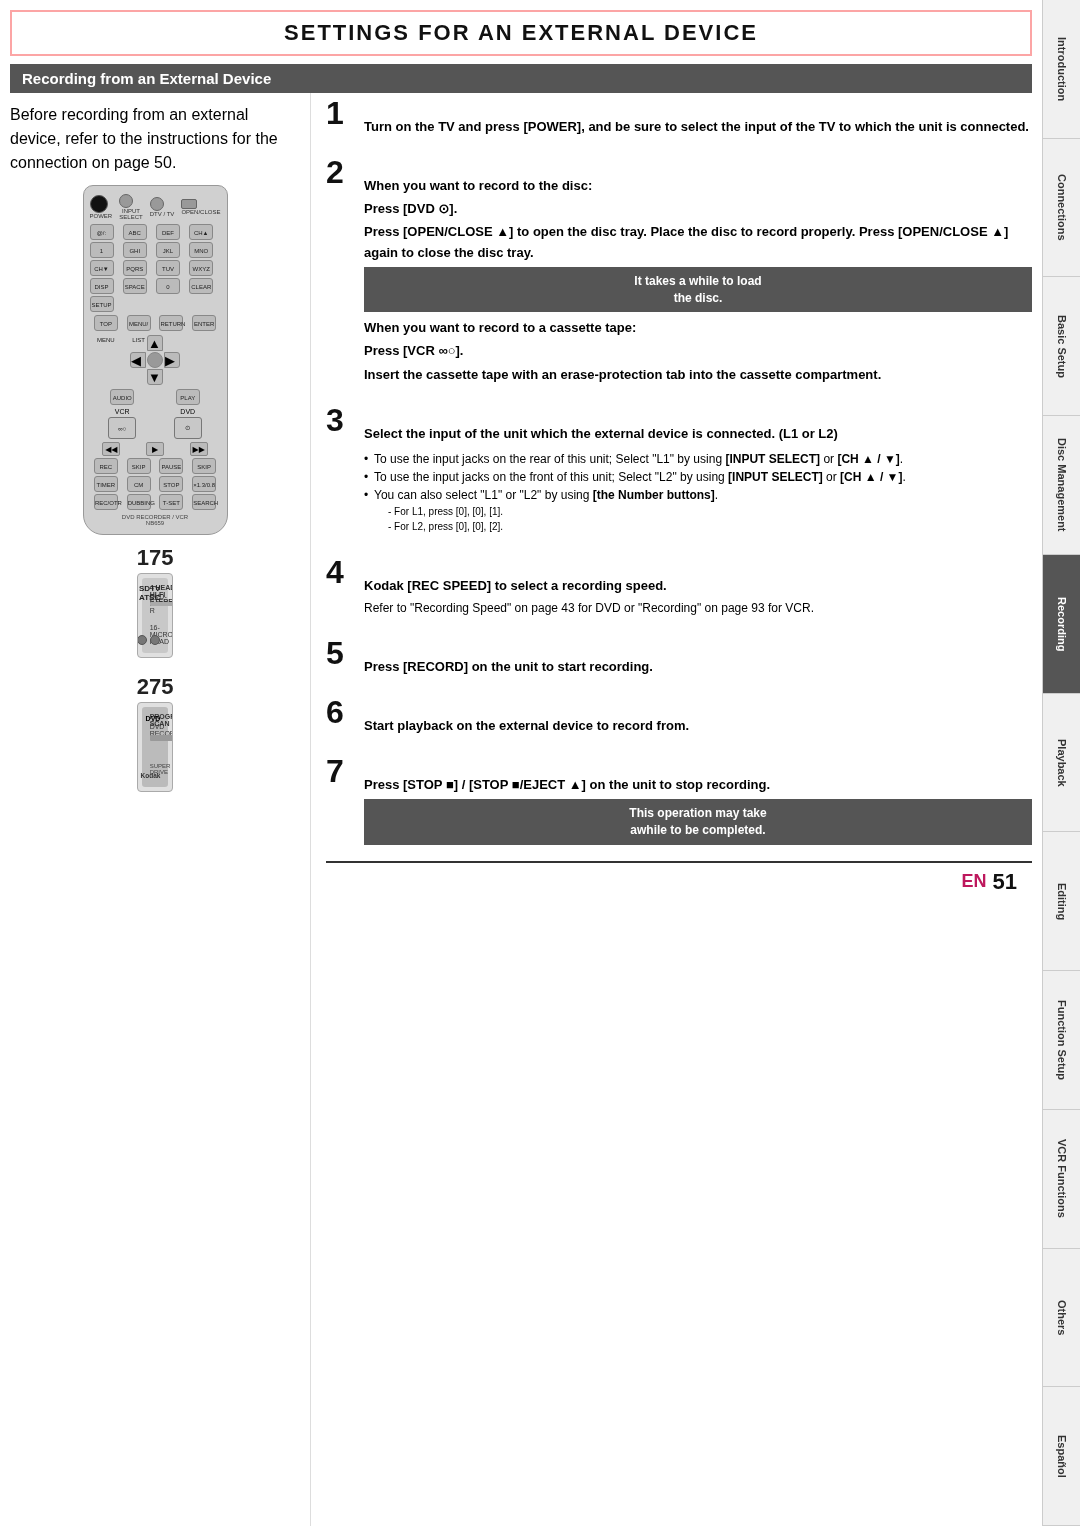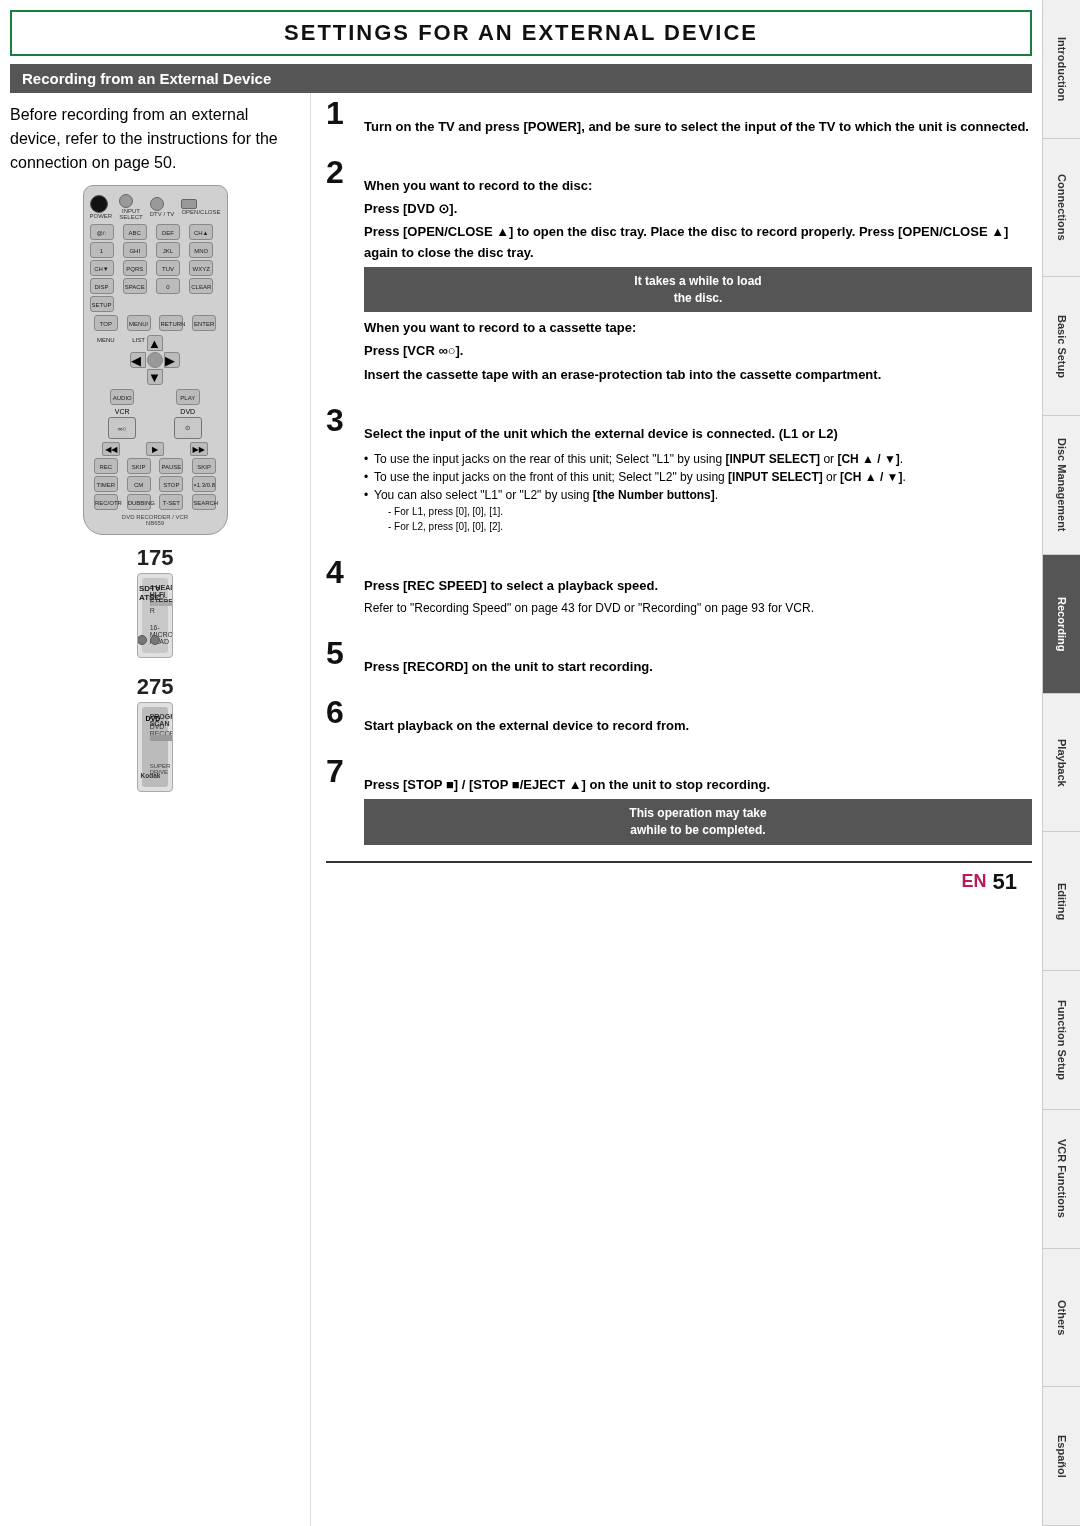--- a/index.html
+++ b/index.html
@@ -51,21 +51,21 @@
       top: 0;
       right: 38px;
       height: 100%;
       display: flex;
       flex-direction: column;
     }
 
     
     .page-title-bar {
       background: #fff;
-      border: 2px solid #15803d;
+      border: 2px solid #fca5a5;
       margin: 10px 10px 0 10px;
       padding: 8px 20px;
       text-align: center;
     }
     .page-title-bar h1 {
       font-size: 22px;
       font-weight: bold;
       letter-spacing: 2px;
       color: #111;
       text-transform: uppercase;
@@ -597,21 +597,21 @@
               <div class="indent">- For L1, press [0], [0], [1].</div>
               <div class="indent">- For L2, press [0], [0], [2].</div>
             </div>
           </div>
         </div>
       </div>
 
       <div class="step">
         <div class="step-number">4</div>
         <div class="step-content">
-          <p><span class="bold">Press [REC SPEED] to select a playback speed.</span></p>
+          <p><span class="bold">Kodak [REC SPEED] to select a recording speed.</span></p>
           <p style="font-size:12px; margin-top:3px;">Refer to "Recording Speed" on page 43 for DVD or "Recording" on page 93 for VCR.</p>
         </div>
       </div>
 
       <div class="step">
         <div class="step-number">5</div>
         <div class="step-content">
           <p><span class="bold">Press [RECORD] on the unit to start recording.</span></p>
         </div>
       </div>

